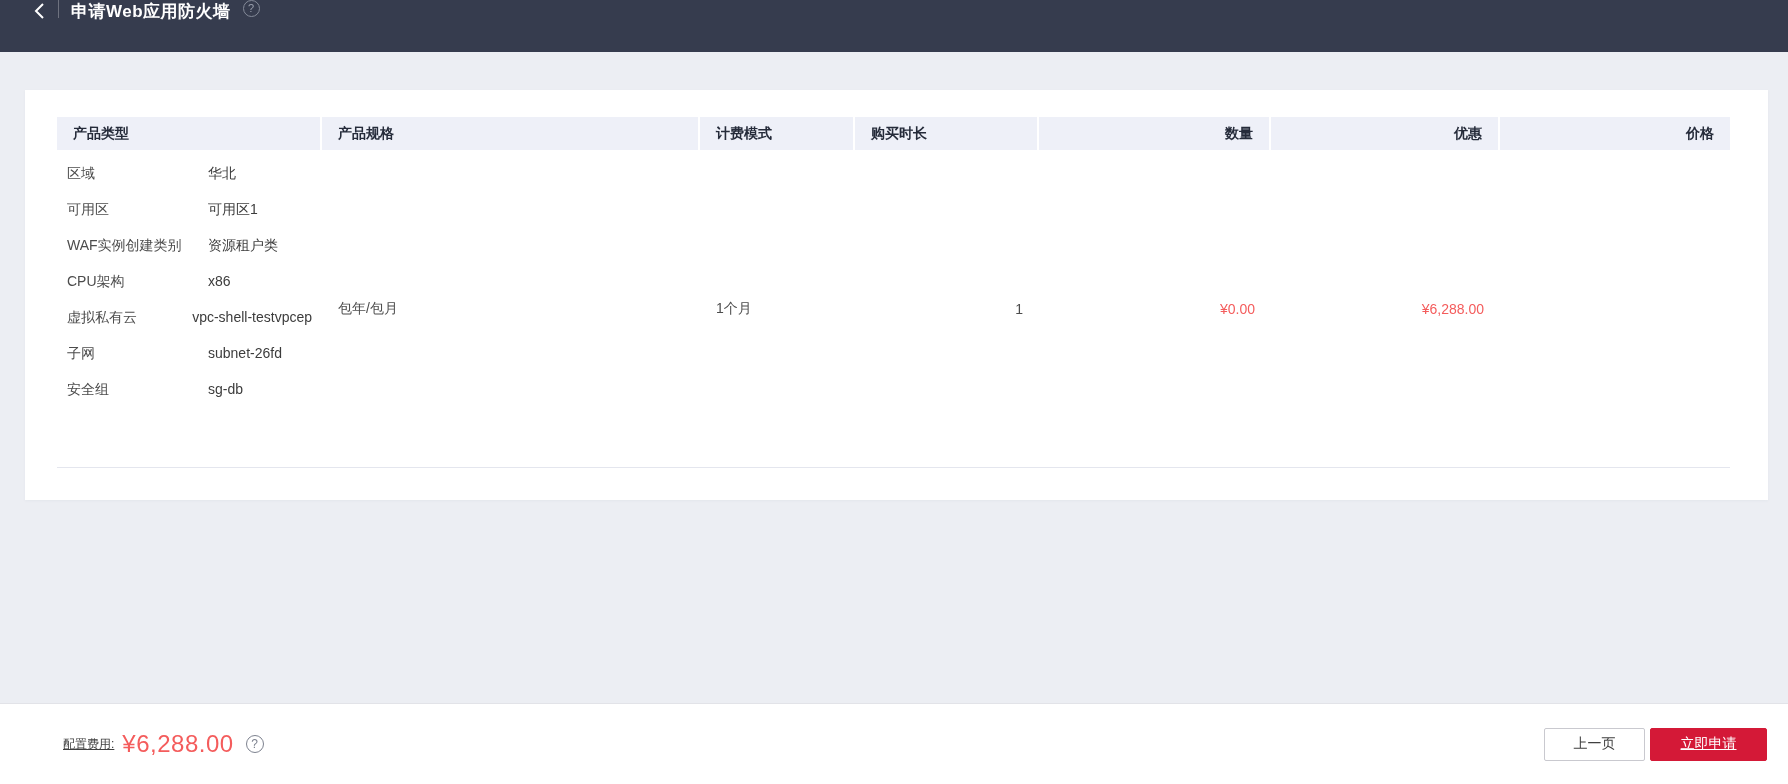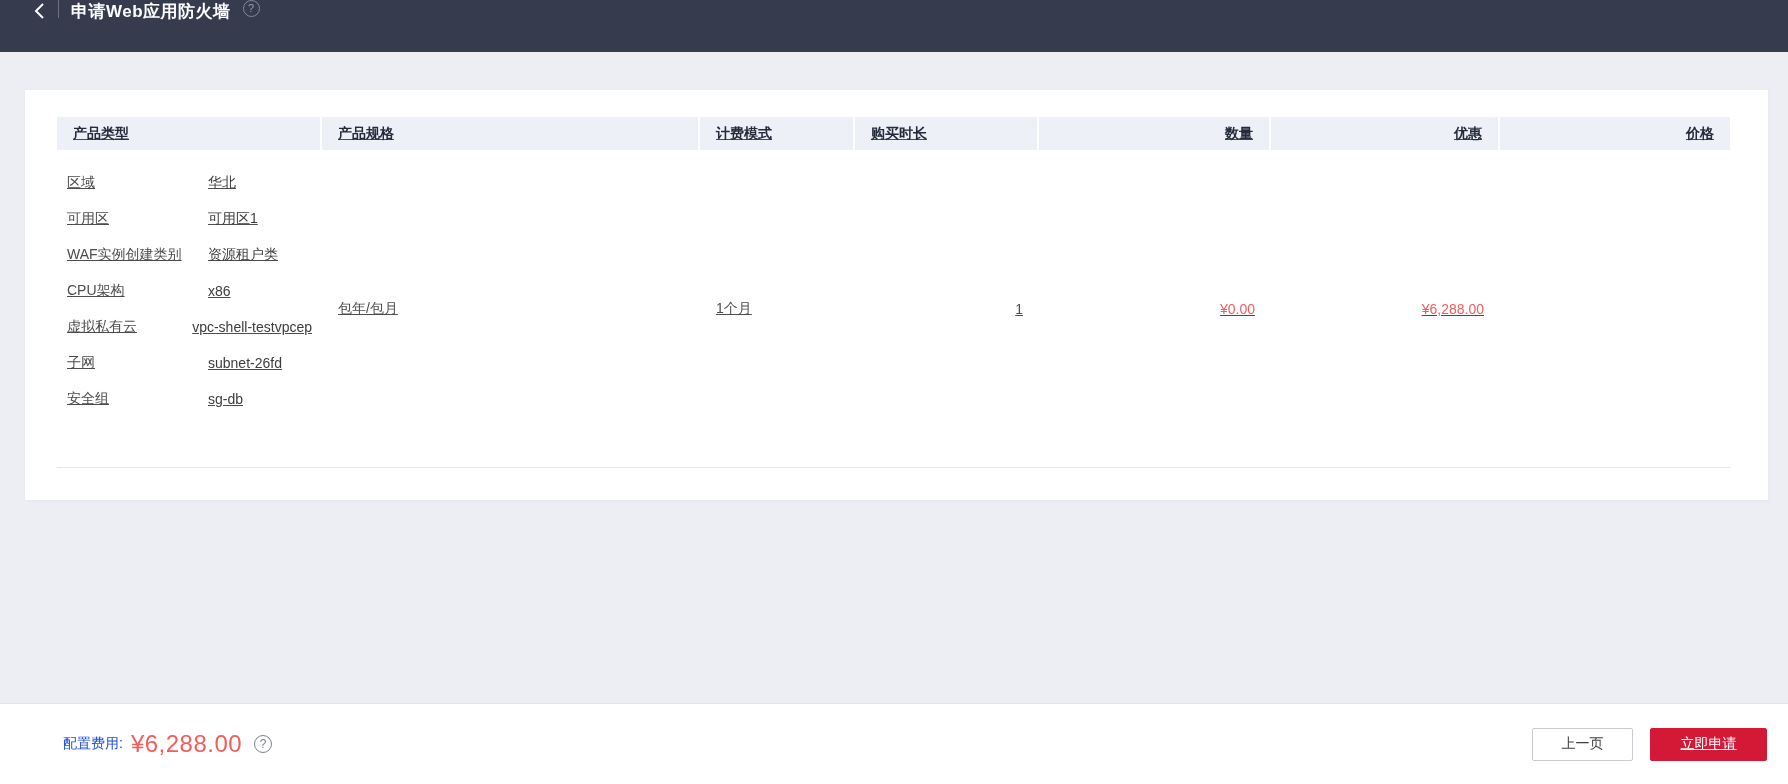--- a/index.html
+++ b/index.html
@@ -33,21 +33,21 @@
     border:1px solid #858b99; color:#9aa0ad;
     font-size:11px; line-height:1; margin-left:12px; cursor:pointer;
   }
 
   
   .card {
     position:absolute; left:25px; top:90px; width:1743px; height:410px;
     background:#ffffff;
     box-shadow:0 1px 3px rgba(30,40,70,0.04);
   }
-  .order-table { position:absolute; left:32px; top:27px; width:1673px;text-decoration:underline; }
+  .order-table { position:absolute; left:32px; top:27px; width:1673px; }
   .grid-cols {
     display:grid;
     grid-template-columns:265px 378px 155px 184px 232px 229px 230px;
   }
   .thead { height:33px; }
   .th {
     background:var(--table_head_bg,#eef0f8);
     display:flex; align-items:center;
     padding:0 16px;
     font-size:14px; font-weight:bold; color:#252b3a;
@@ -59,46 +59,46 @@
 
   .trow { min-height:318px; border-bottom:1px solid #e4e6ee; }
   .td {
     display:flex; align-items:center;
     padding:0 16px; font-size:14px; color:#4c4c4c; white-space:nowrap;
   }
   .td.right { justify-content:flex-end; }
   .td.price-red { color:var(--price_red,#f45c5c); }
 
   .specs-cell { display:block; padding:15px 10px; }
-  .spec-row { display:flex; align-items:center; height:36px; font-size:14px; }
+  .spec-row { display:flex; align-items:flex-start; height:36px; font-size:14px; }
   .spec-label { width:141px; color:#4c4c4c; }
   .spec-value { color:#3c3c3c; }
 
   
   .footer {
     position:absolute; left:0; right:0; bottom:0; height:81px;
     background:#ffffff; border-top:1px solid #e2e3e8;
     display:flex; align-items:center;
     padding:0 21px 0 63px;
   }
-  .fee-label { font-size:14px; color:#1d4ed8; }
+  .fee-label { font-size:12px; color:#404040;text-decoration:underline; }
   .fee-value {
     font-size:24px; color:var(--price_red,#f45c5c);
     margin:0 10px 0 8px; letter-spacing:0.5px;
   }
   .footer .help-circle { margin-left:2px; border-color:#7d828f; color:#7d828f; width:18px; height:18px; font-size:12px; }
   .footer-spacer { flex:1; }
   .btn {
     height:33px; display:inline-flex; align-items:center; justify-content:center;
     font-size:14px; border-radius:2px; cursor:pointer;
     font-family:inherit;
   }
   .btn-prev {
     width:101px; background:#ffffff; border:1px solid #c9c9cf; color:#404040;
-    margin-right:17px;
+    margin-right:5px;
   }
   .btn-submit {
     width:117px; background:var(--accent_red,#d41937); border:1px solid var(--accent_red,#d41937);
     color:#ffffff;
     text-decoration:underline;
   }
 </style>
 </head>
 <body>
 

